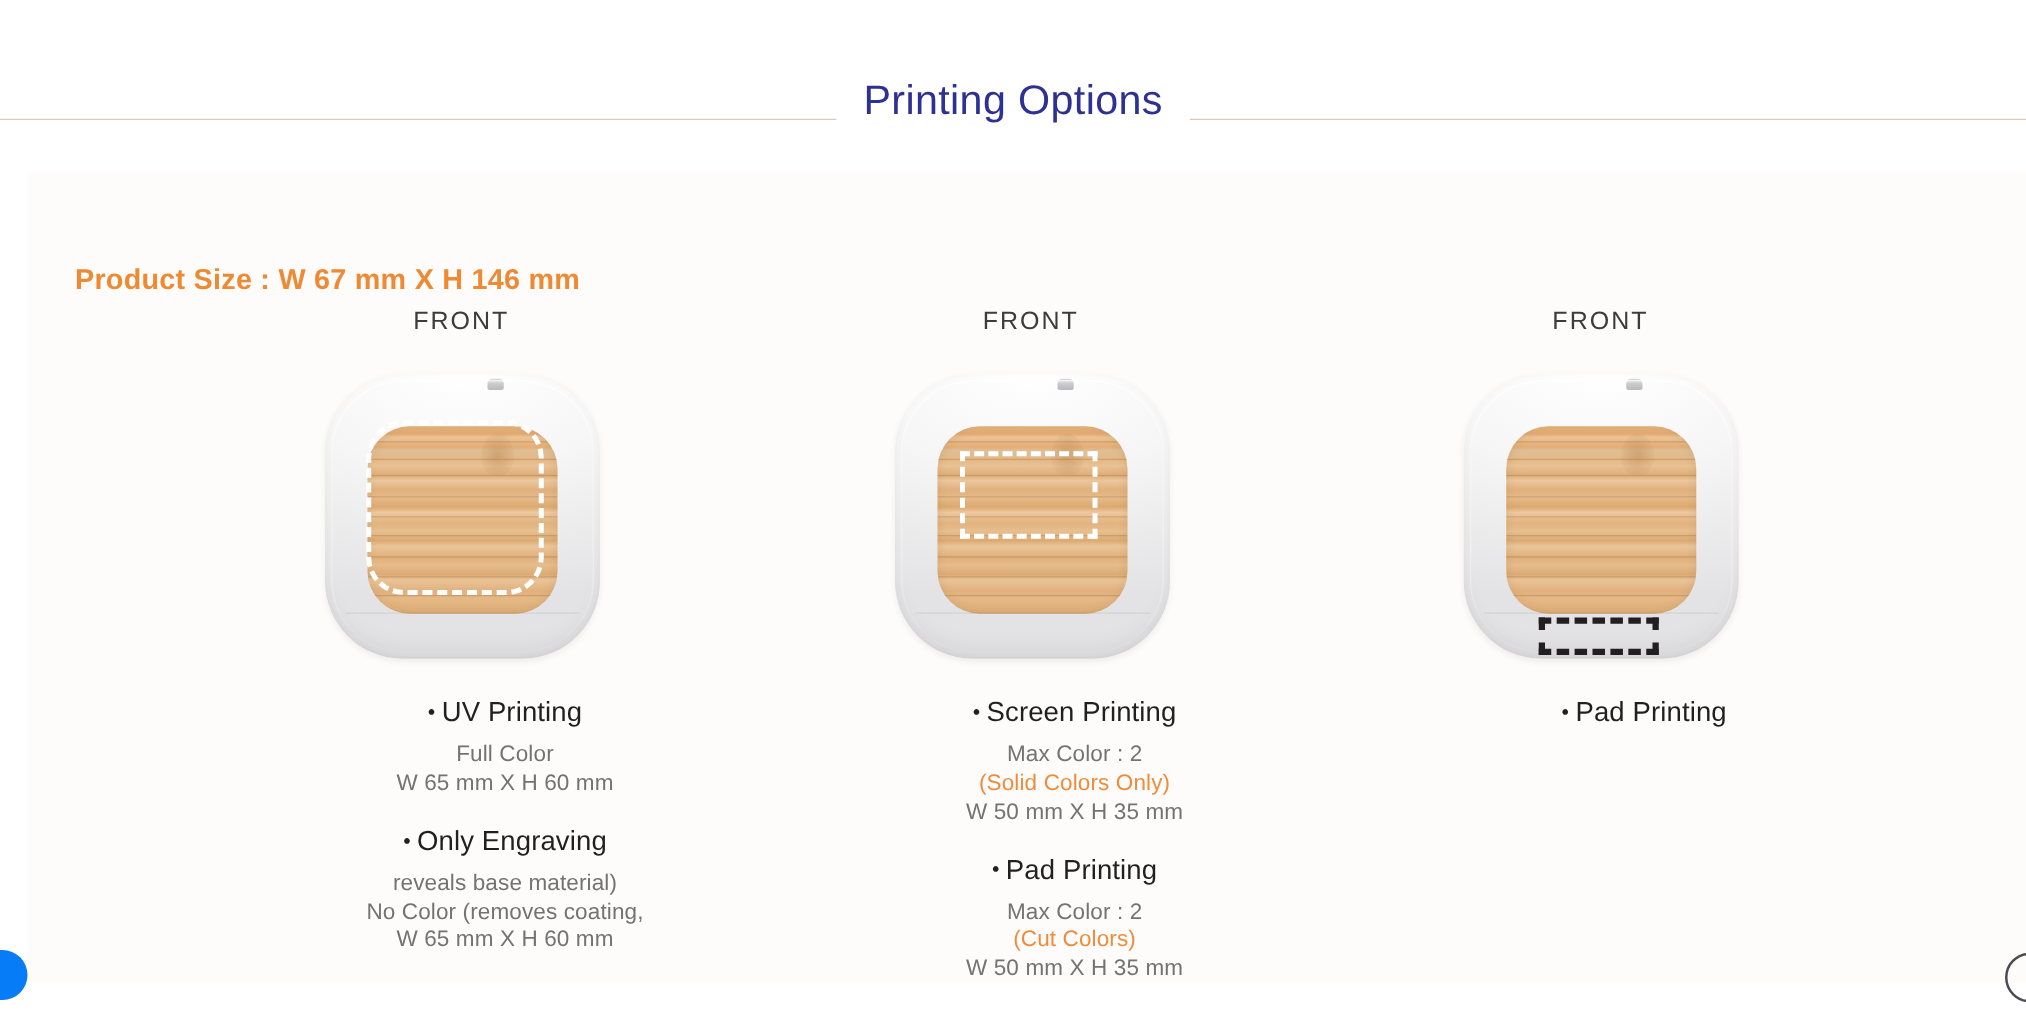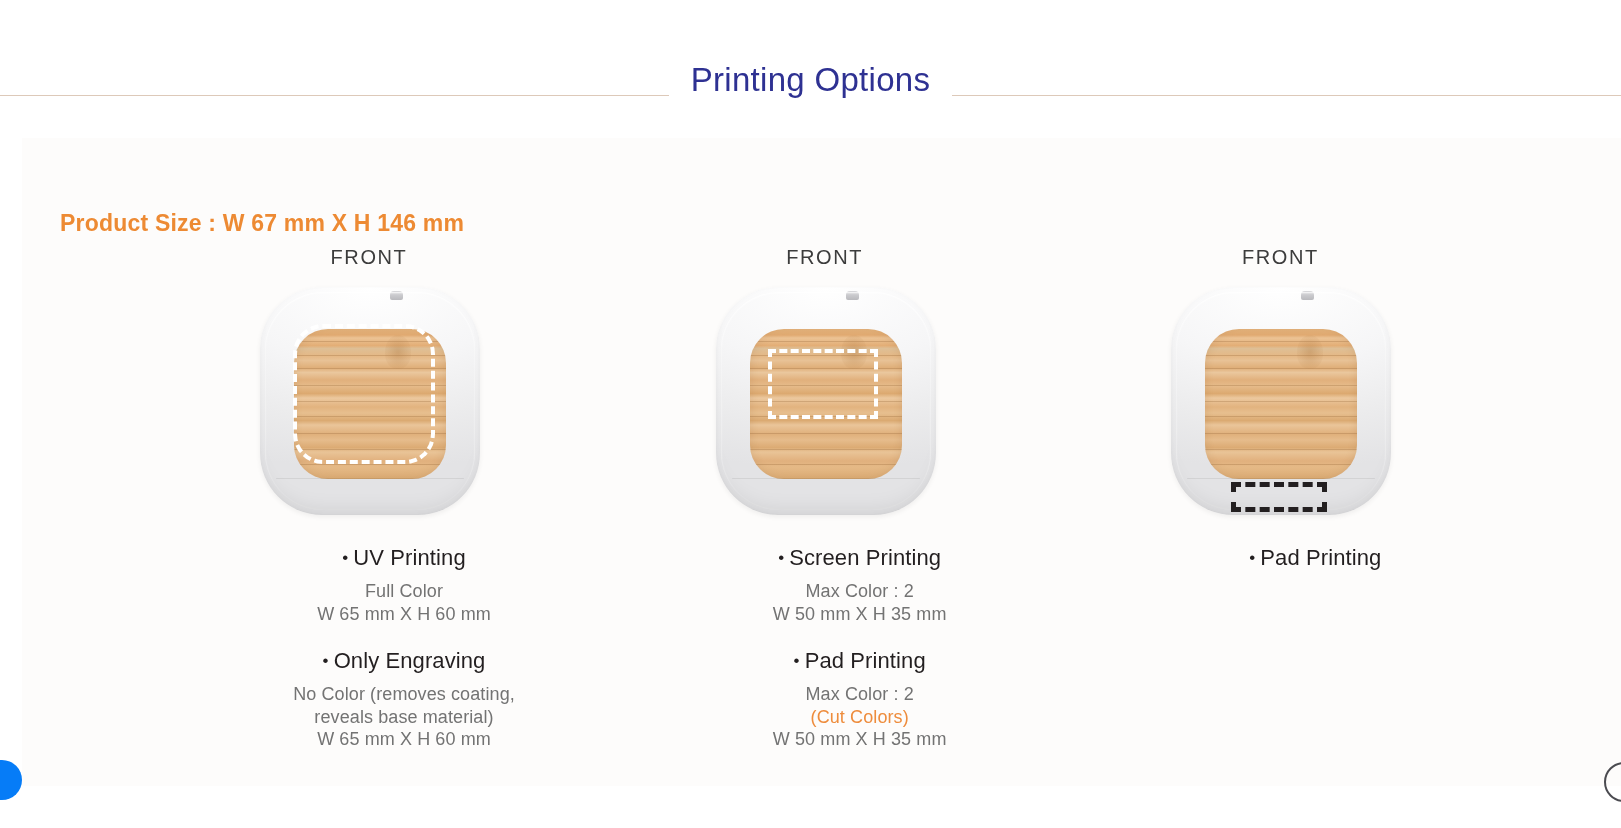--- a/index.html
+++ b/index.html
@@ -80,21 +80,21 @@
   .col.c1 { margin-left: 232px; }
   .col.c2 { margin-left: 0px; }
   .col.c3 { margin-left: 0px; }
 
   .front-label {
     text-align: center;
     width: 230px;
     font-size: 20px;
     color: #3c3c3c;
     letter-spacing: 1.6px;
-    margin-bottom: 8px;
+    margin-bottom: 20px;
   }
 
   
   .device-wrap {
     position: relative;
     width: 230px;
     height: 248px;
   }
   .device {
     position: absolute;
@@ -304,22 +304,22 @@
       </div>
 
       <div class="specs">
         <div class="spec-block">
           <div class="spec-title"><span class="bullet">•</span><span>UV Printing</span></div>
           <div class="spec-line">Full Color</div>
           <div class="spec-line">W 65 mm X H 60 mm</div>
         </div>
         <div class="spec-block">
           <div class="spec-title"><span class="bullet">•</span><span>Only Engraving</span></div>
+          <div class="spec-line">reveals base material)</div>
           <div class="spec-line">No Color (removes coating,</div>
-          <div class="spec-line">reveals base material)</div>
           <div class="spec-line">W 65 mm X H 60 mm</div>
         </div>
       </div>
     </div>
 
     <div class="col c2">
       <div class="front-label">FRONT</div>
 
       <div class="device-wrap">
         <div class="device">
@@ -338,20 +338,21 @@
           </div>
           <div class="seam"></div>
         </div>
         <div class="dash-area dash-white area-screen"></div>
       </div>
 
       <div class="specs">
         <div class="spec-block">
           <div class="spec-title"><span class="bullet">•</span><span>Screen Printing</span></div>
           <div class="spec-line">Max Color : 2</div>
+          <div class="spec-line accent">(Solid Colors Only)</div>
           <div class="spec-line">W 50 mm X H 35 mm</div>
         </div>
         <div class="spec-block">
           <div class="spec-title"><span class="bullet">•</span><span>Pad Printing</span></div>
           <div class="spec-line">Max Color : 2</div>
           <div class="spec-line accent">(Cut Colors)</div>
           <div class="spec-line">W 50 mm X H 35 mm</div>
         </div>
       </div>
     </div>

